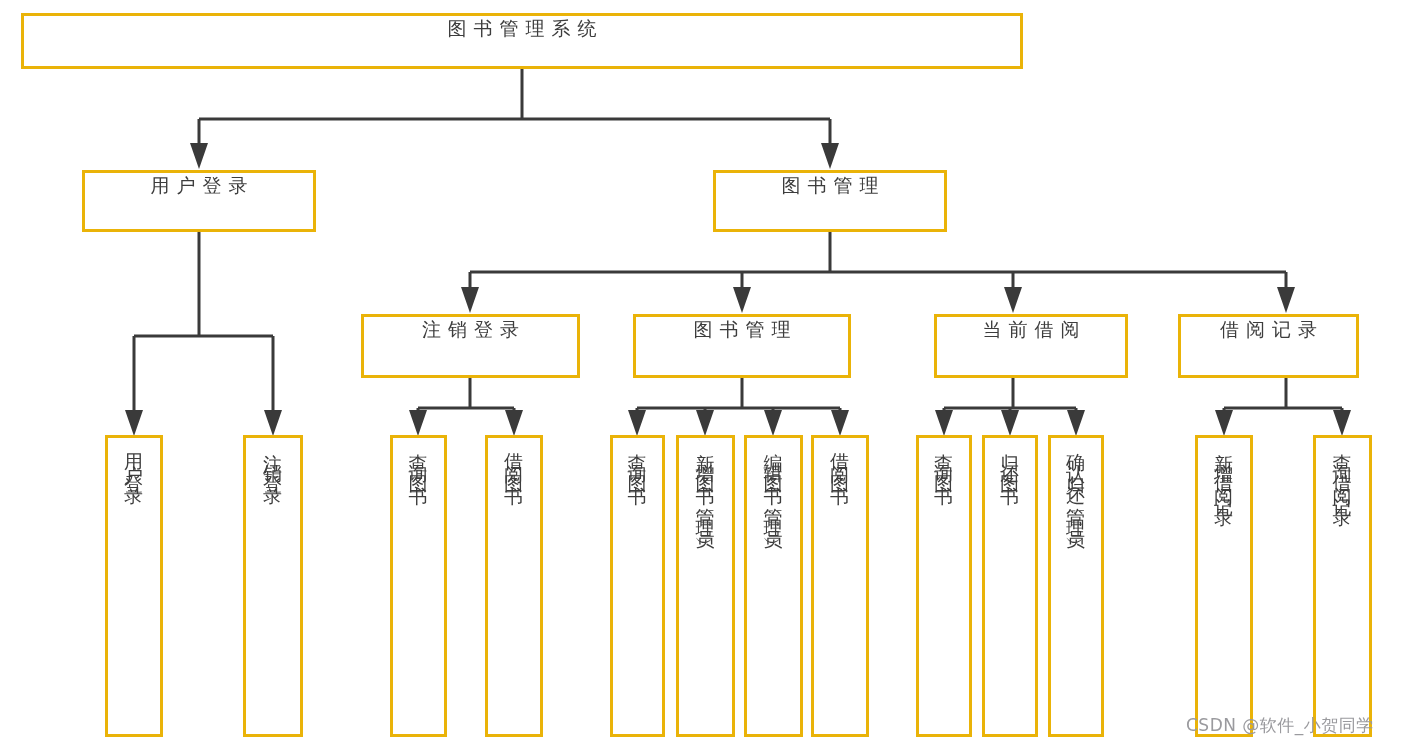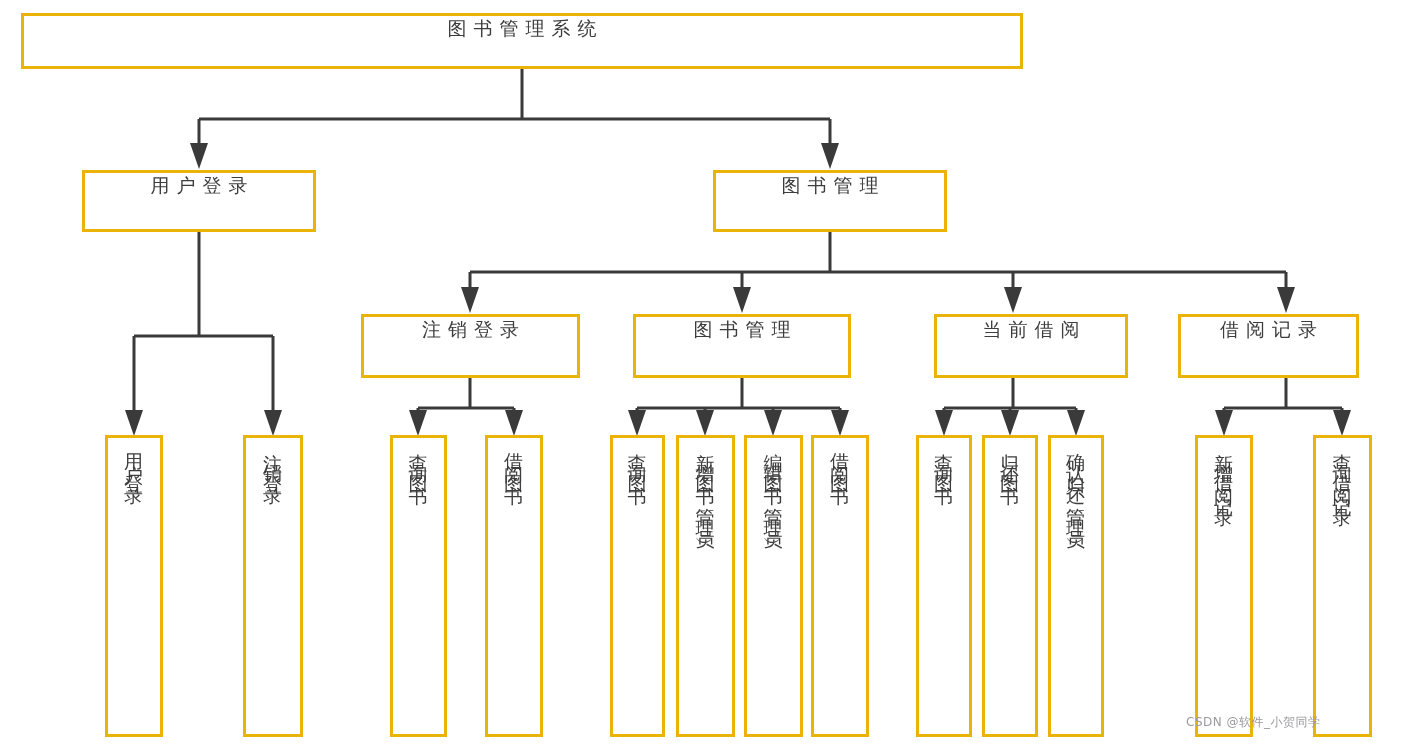--- a/index.html
+++ b/index.html
@@ -53,21 +53,21 @@
     font-size: 19px;
     letter-spacing: 11px;
     color: #3d3d3d;
     line-height: 1;
   }
   .watermark {
     position: absolute;
     left: 1186px;
     top: 714px;
     width: 215px;
-    font-size: 12px;
+    font-size: 17px;
     color: #9a9a9e;
     letter-spacing: 0.5px;
     white-space: nowrap;
     z-index: 3;
   }
 </style>
 </head>
 <body>
 
 <div id="canvas">

